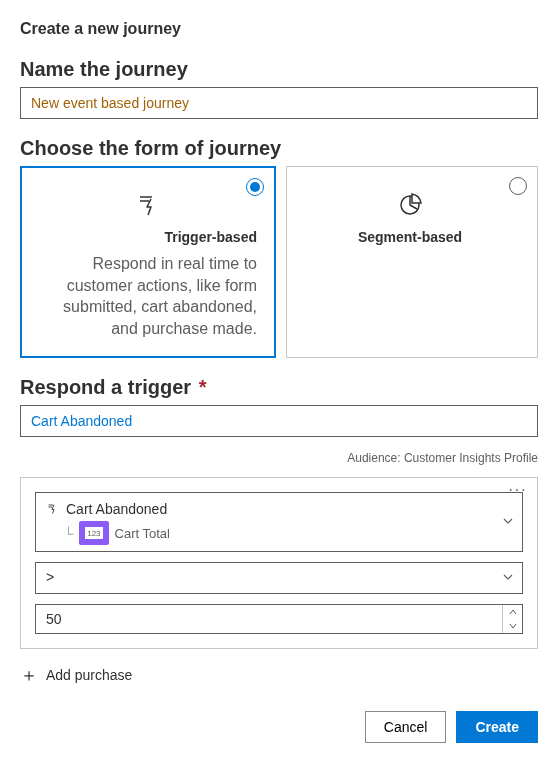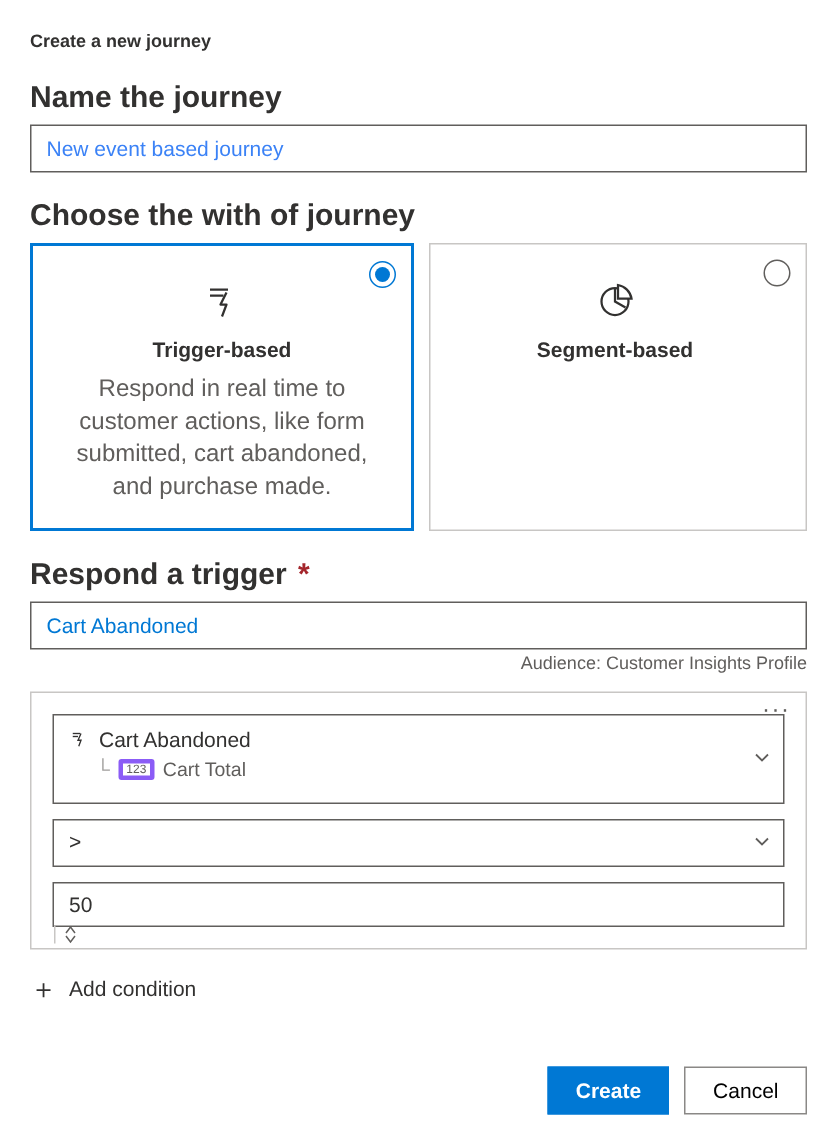--- a/index.html
+++ b/index.html
@@ -1,64 +1,64 @@
 <!DOCTYPE html>
 <html><head>
   <meta charset="utf-8">
   <style>
     * { box-sizing: border-box; margin: 0; padding: 0; font-family: "Segoe UI", -apple-system, sans-serif; }
     body { background: #fff; width: 558px; height: 761px; padding: 20px 20px 0 20px; position: relative; }
-    h1 { font-size: 12px; font-weight: 600; color: #323130; margin-bottom: 20px; }
+    h1 { font-size: 16px; font-weight: 600; color: #323130; margin-bottom: 20px; }
     .label { font-size: 20px; font-weight: 600; color: #323130; margin-bottom: 6px; }
     .req { color: #a4262c; margin-left: 2px; }
-    .text-input { width: 100%; border: 1px solid #605e5c; padding: 6px 10px; font-size: 14px; color: #3b82f6; background: #fff; height: 32px; }
+    .text-input { width: 100%; border: 1px solid #605e5c; padding: 6px 10px; font-size: 14px; color: #a16207; background: #fff; height: 32px; }
     .section { margin-bottom: 18px; }
     .cards { display: flex; gap: 10px; }
     .card { flex: 1; border: 1px solid #c8c6c4; padding: 16px 18px 18px 14px; position: relative; text-align: center; cursor: pointer; }
-    .card.selected { border: 2px solid #0078d4; padding: 15px 17px 17px 17px; }
+    .card.selected { border: 2px solid #0078d4; padding: 15px 17px 17px 17px; text-align: right; }
     .radio { position: absolute; top: 10px; right: 10px; width: 18px; height: 18px; border: 1px solid #605e5c; border-radius: 50%; display: flex; align-items: center; justify-content: center; }
     .card.selected .radio { border-color: #0078d4; }
     .radio-dot { width: 10px; height: 10px; border-radius: 50%; background: #0078d4; }
     .card-icon { margin: 8px auto 10px auto; display: flex; justify-content: center; }
     .card-title { font-size: 14px; font-weight: 600; color: #323130; margin-bottom: 8px; }
     .card-desc { font-size: 16px; color: #605e5c; line-height: 1.35; }
     .trigger-input { width: 100%; border: 1px solid #605e5c; padding: 6px 10px; font-size: 14px; color: #0078d4; background: #fff; height: 32px; }
-    .audience-row { text-align: right; font-size: 12px; color: #605e5c; margin-top: 2px; }
+    .audience-row { text-align: right; font-size: 12px; color: #605e5c; margin-top: 14px; }
     .cond-block { border: 1px solid #c8c6c4; padding: 14px 14px 14px 14px; margin-top: 12px; position: relative; }
     .cond-more { position: absolute; top: 4px; right: 10px; color: #605e5c; font-size: 16px; letter-spacing: 1px; cursor: pointer; line-height: 1; }
     .cond-select { width: 100%; border: 1px solid #605e5c; padding: 6px 28px 6px 10px; font-size: 14px; color: #323130; background: #fff; position: relative; margin-bottom: 10px; cursor: pointer; }
     .cond-select:last-child { margin-bottom: 0; }
     .chevron { position: absolute; right: 8px; top: 50%; transform: translateY(-50%); }
     .attr-row { display: flex; align-items: center; gap: 6px; font-size: 14px; color: #323130; }
     .attr-sub { margin-left: 18px; margin-top: 4px; display: flex; align-items: center; gap: 6px; color: #605e5c; font-size: 13px; }
     .attr-sub .l { color: #a19f9d; }
     .tall-select { height: 60px; padding-top: 8px; }
-    .spinner { display: flex; align-items: stretch; border: 1px solid #605e5c; height: 30px; flex-direction: column; }
+    .spinner { display: flex; align-items: stretch; border: 1px solid #605e5c; height: 30px; }
     .spinner-val { flex: 1; padding: 6px 10px; font-size: 14px; color: #323130; }
     .spinner-btns { width: 20px; display: flex; flex-direction: column; border-left: 1px solid #c8c6c4; }
     .spin-btn { flex:1; display:flex; align-items:center; justify-content:center; cursor:pointer; }
     .add-cond { display: flex; align-items: center; gap: 8px; font-size: 14px; color: #323130; margin-top: 14px; cursor: pointer; }
     .plus { font-size: 18px; color: #323130; font-weight: 300; }
     .footer { position: absolute; bottom: 18px; right: 20px; display: flex; gap: 10px; }
     .btn { height: 32px; padding: 0 18px; font-size: 14px; border: 1px solid #8a8886; background: #fff; cursor: pointer; display:flex; align-items:center; }
     .btn.primary { background: #0078d4; color: #fff; border-color: #0078d4; font-weight: 600; }
-    .num-badge { display:inline-flex; align-items:center; justify-content:center; border:3px solid #8b5cf6; border-radius:2px; font-size:8px; padding:0 2px; height:14px; color:#605e5c; }
+    .num-badge { display:inline-flex; align-items:center; justify-content:center; border:6px solid #8b5cf6; border-radius:2px; font-size:8px; padding:0 2px; height:24px; color:#605e5c; }
   </style>
 </head>
 <body>
 
 <h1>Create a new journey</h1>
 
 <div class="section">
   <div class="label">Name the journey</div>
   <input class="text-input" type="text" value="New event based journey" style="">
 </div>
 
 <div class="section">
-  <div class="label">Choose the with of journey</div>
+  <div class="label">Choose the form of journey</div>
   <div class="cards">
     <div class="card selected">
       <div class="radio">
           <div class="radio-dot"></div>
         </div>
       <div class="card-icon">
         <svg width="28" height="28" viewBox="0 0 28 28" fill="none" stroke="#323130" stroke-width="1.5">
           <line x1="6" y1="6" x2="18" y2="6"></line>
           <line x1="6" y1="10" x2="15" y2="10"></line>
           <path d="M17 8 L13 16 L17 16 L14 24" stroke-linejoin="round"></path>
@@ -134,19 +134,19 @@
         <svg width="8" height="6" viewBox="0 0 8 6">
             <path d="M1 1 L4 5 L7 1" fill="none" stroke="#605e5c" stroke-width="1"></path>
           </svg>
       </div>
     </div>
   </div>
 </div>
 
 <div class="add-cond">
   <span class="plus">＋</span>
-  <span>Add condition</span>
+  <span>Add purchase</span>
 </div>
 
 <div class="footer">
+  <button class="btn">Cancel</button>
   <button class="btn primary">Create</button>
-  <button class="btn">Cancel</button>
 </div>
 
 </body></html>

